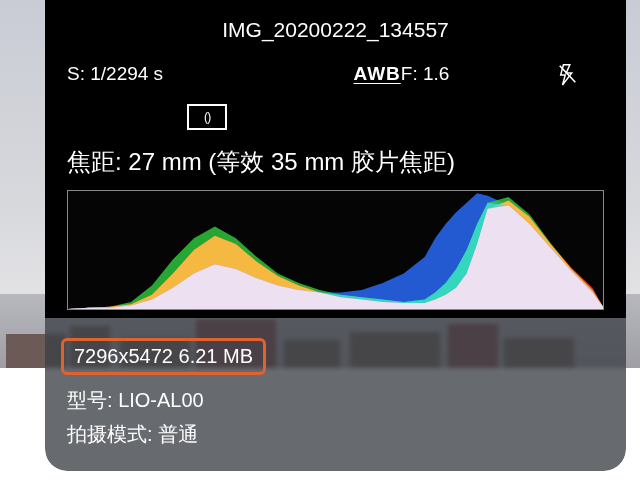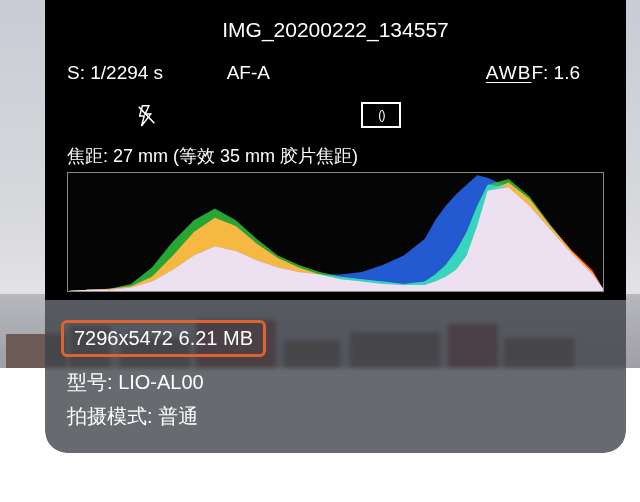--- a/index.html
+++ b/index.html
@@ -6,25 +6,25 @@
   html, body { width: 640px; height: 502px; overflow: hidden; font-family: -apple-system, "Helvetica Neue", Arial, "PingFang SC", "Microsoft YaHei", sans-serif; }
   .canvas { position: relative; width: 640px; height: 368px; background: #d9dbe0; }
   .bg-photo { position: absolute; inset: 0; background: linear-gradient(to bottom, #c9ccd5 0%, #d7d8dc 55%, #e2e2e5 80%, #b7b8be 80%, #9e9ea4 100%); }
   .bldgs { position: absolute; bottom: 0; left: 0; right: 0; height: 60px; display: flex; align-items: flex-end; }
   .bldgs div { background: #6b5a55; }
   .panel { position: absolute; left: 45px; top: 0; right: 14px; border-radius: 0 0 22px 22px; overflow: hidden; }
   .panel-top { background: #000; color: #fff; padding: 18px 22px 8px; }
   .title { text-align: center; font-size: 21px; font-weight: 400; margin-bottom: 20px; }
   .exif-grid { display: grid; grid-template-columns: 1.1fr 1.2fr 0.9fr 0.5fr; row-gap: 18px; align-items: center; font-size: 19px; font-weight: 400; }
   .exif-grid .r { justify-self: end; }
-  .awb { letter-spacing: 1px; text-decoration: underline; text-underline-offset: 3px; font-weight: 400; }
+  .awb { letter-spacing: 1px; text-decoration: underline; text-underline-offset: 3px; font-weight: 700; }
   .flash-off { display: inline-block; position: relative; width: 22px; height: 24px; justify-self: center; }
   .flash-off svg { width: 22px; height: 24px; }
   .metering { width: 40px; height: 26px; border: 2px solid #fff; display: flex; align-items: center; justify-content: center; font-size: 12px; letter-spacing: -2px; }
-  .focal { font-size: 18px; margin-top: 16px; margin-bottom: 4px; }
+  .focal { font-size: 24px; margin-top: 16px; margin-bottom: 12px; }
   .hist-box { background: #050505; border: 1.5px solid #888; height: 120px; position: relative; overflow: hidden; }
   .panel-bot { background: rgba(60,64,70,0.78); color: #fff; padding: 8px 22px 20px; backdrop-filter: blur(2px); }
   .hist-bot-pad { height: 6px; }
   .hl { display: inline-block; border: 3px solid #e0622f; border-radius: 6px; padding: 4px 10px; font-size: 20px; margin: 6px 0 8px -6px; }
   .meta-row { font-size: 20px; line-height: 34px; white-space: nowrap; overflow: hidden; text-overflow: clip; }
   .hist-svg { position: absolute; inset: 0; width: 100%; height: 100%; }
 </style>
 </head>
 <body>
 
@@ -41,21 +41,20 @@
       <div style="width:70px;height:30px;margin-left:6px"></div>
     </div>
   </div>
 
   <div class="panel">
     <div class="panel-top">
       <div class="title">IMG_20200222_134557</div>
 
       <div class="exif-grid">
         <div>S: 1/2294 s</div>
-        <div>AF-A</div>
         <div class="r awb">AWB</div>
 
         <div>F: 1.6</div>
         <div class="flash-off">
           <svg viewBox="0 0 24 24">
               <path d="M7 2 L14 2 L10 11 L16 11 L6 24 L9 13 L4 13 Z" fill="none" stroke="#fff" stroke-width="1.6"></path>
               <line x1="3" y1="3" x2="20" y2="21" stroke="#fff" stroke-width="1.8"></line>
             </svg>
         </div>
         <div class="r metering">

